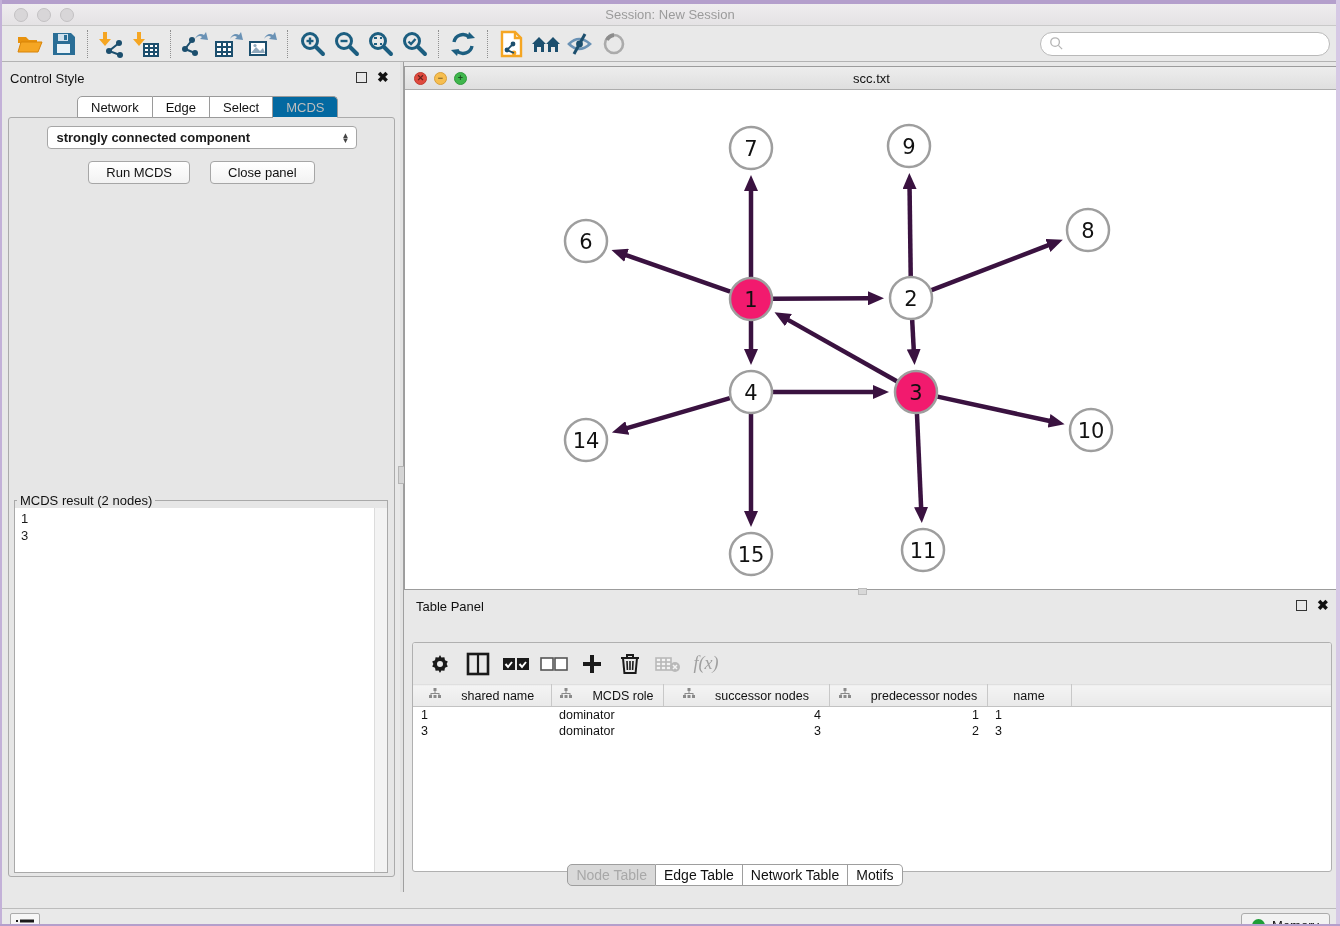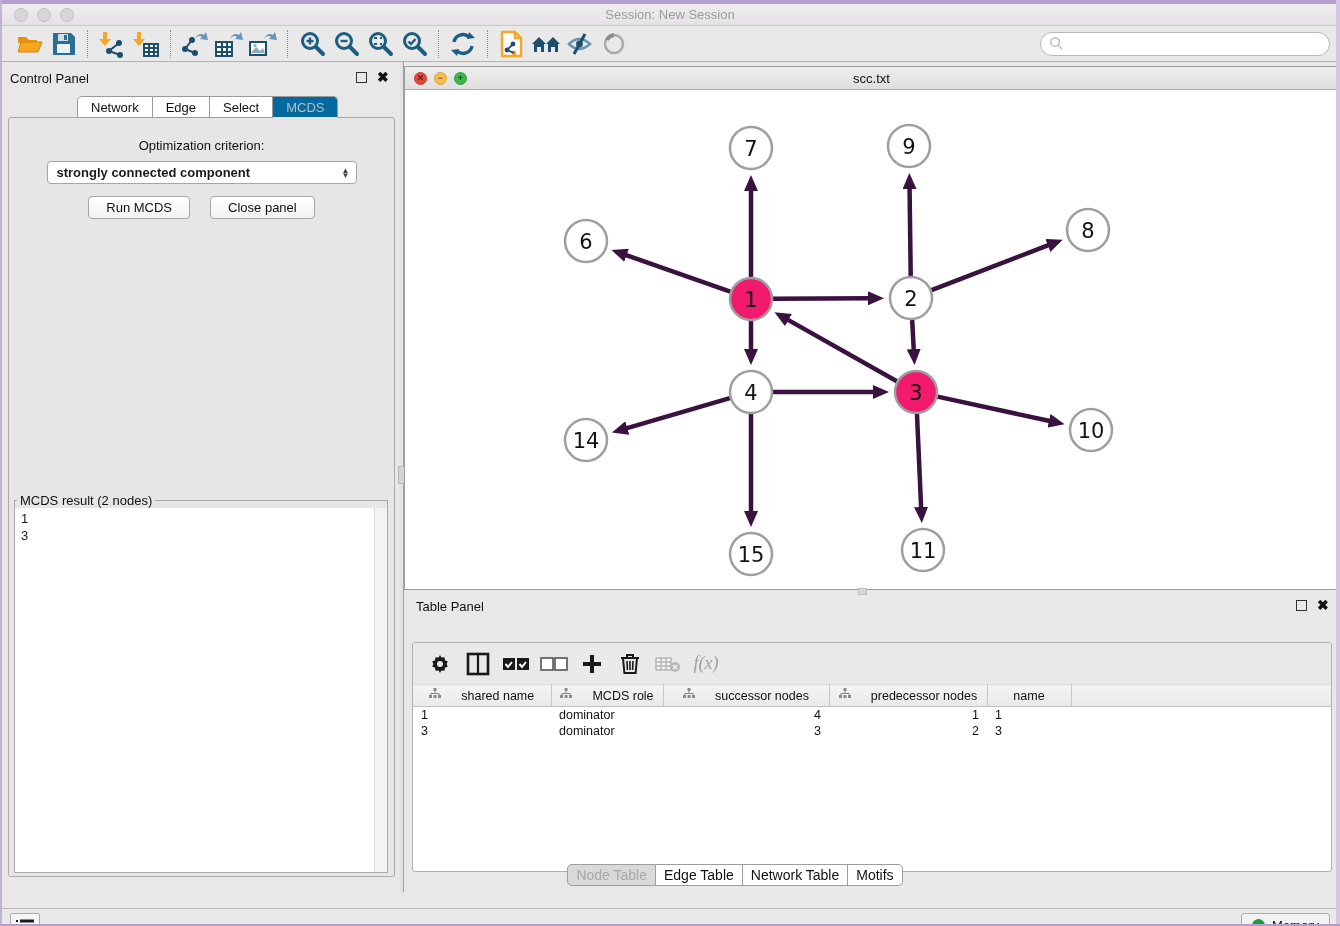--- a/index.html
+++ b/index.html
@@ -328,33 +328,32 @@
     </svg>
   </span>
   <div class="searchbox">
     <svg width="15" height="15" viewBox="0 0 16 16">
         <circle cx="6.5" cy="6.5" r="4.6" fill="none" stroke="#777" stroke-width="1.4"></circle>
         <line x1="10" y1="10" x2="14" y2="14" stroke="#777" stroke-width="1.4"></line>
       </svg>
   </div>
 </div>
 
-<div class="cp-header">Control Panel</div>
+<div class="cp-header">Control Style</div>
 <div class="panel-btns cp-btns">
   <span class="float-glyph"></span>
   <span class="close-glyph">✖</span>
 </div>
 <div class="cp-tabs">
     <div class="cp-tab">Network</div>
     <div class="cp-tab">Edge</div>
     <div class="cp-tab">Select</div>
     <div class="cp-tab selected">MCDS</div>
   </div>
 <div class="cp-body">
-  <div class="opt-label">Optimization criterion:</div>
   <div class="dropdown">
     <span class="dd-text">strongly connected component</span>
     <span class="stepper">
         <span>▲</span>
         <span>▼</span>
       </span>
   </div>
   <div class="btn-row">
     <button class="push-btn">Run MCDS</button>
     <button class="push-btn">Close panel</button>

